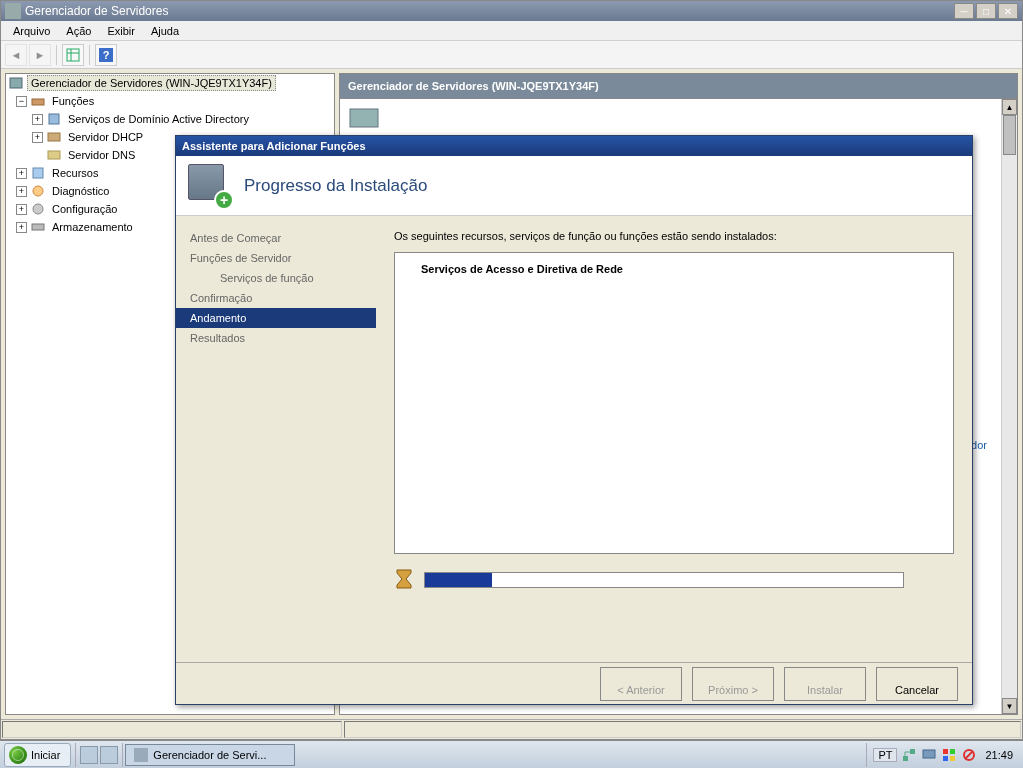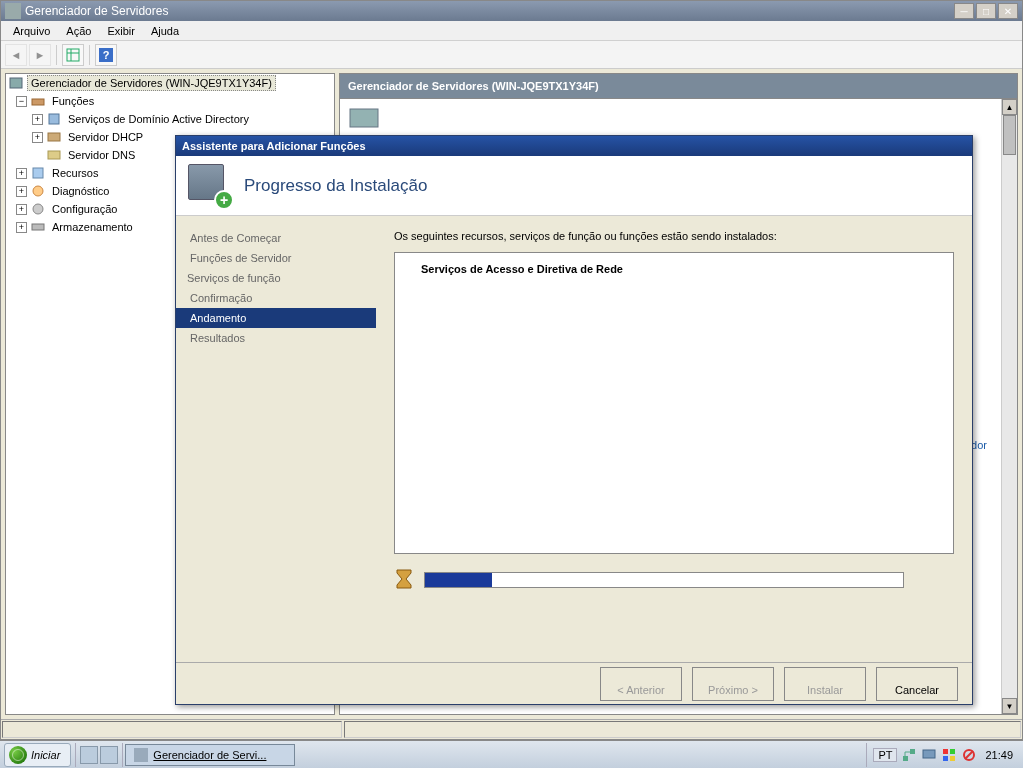--- a/index.html
+++ b/index.html
@@ -45,43 +45,43 @@
 .wizard { position:absolute; left:175px; top:135px; width:798px; height:570px; background:#ece9d8; border:1px solid #2a3f6a; box-shadow:2px 2px 6px rgba(0,0,0,0.4); z-index:100;}
 .wiz-title { height:20px; background:linear-gradient(#2653a5,#1a3a7a); color:#fff; display:flex; align-items:center; padding:0 6px; font-weight:bold;}
 .wiz-header { height:60px; background:#fff; display:flex; align-items:center; padding:0 12px; border-bottom:1px solid #ccc;}
 .wiz-header-icon { width:44px; height:44px; margin-right:12px; position:relative;}
 .wiz-header-icon .srv { width:36px; height:36px; background:linear-gradient(#8899aa,#667788); border:1px solid #556; border-radius:2px;}
 .wiz-header-icon .plus { position:absolute; right:-2px; bottom:-2px; width:20px; height:20px; background:#4a4; border-radius:50%; border:2px solid #fff; color:#fff; display:flex; align-items:center; justify-content:center; font-size:14px; font-weight:bold;}
 .wiz-header-title { font-size:17px; color:#2a4a7a; font-weight:normal;}
 .wiz-body { position:absolute; top:80px; left:0; right:0; bottom:42px; display:flex;}
 .wiz-steps { width:200px; background:#ece9d8; padding:12px 0;}
 .wiz-step { padding:4px 14px; color:#666; cursor:pointer;}
-.wiz-step.sub { padding-left:11px;}
+.wiz-step.sub { padding-left:44px;}
 .wiz-step.active { background:#1a3a7a; color:#fff;}
 .wiz-content { flex:1; background:#ece9d8; padding:14px 18px; position:relative;}
 .wiz-msg { margin-bottom:10px;}
 .wiz-list { background:#fff; border:1px solid #888; height:302px; padding:8px 12px;}
 .wiz-list-item { font-weight:bold; padding:2px 0 2px 14px;}
 .wiz-progress-row { display:flex; align-items:center; margin-top:14px; gap:10px;}
 .hourglass-icon { width:20px; height:24px; display:inline-block;}
 .wiz-progressbar { flex:1; max-width:480px; height:16px; border:1px solid #888; background:#fff; position:relative;}
 .wiz-progressbar .fill { position:absolute; left:0; top:0; bottom:0; width:14%; background:#1a3a9a;}
 .wiz-status { margin-top:6px; padding-left:30px;}
 .wiz-footer { position:absolute; left:0; right:0; bottom:0; height:42px; border-top:1px solid #aaa; display:flex; align-items:center; justify-content:flex-end; padding:0 14px; gap:10px;}
 .wbtn { min-width:82px; height:23px; border:1px solid #888; background:#ece9d8; cursor:pointer; padding:16px 10px;}
 .wbtn:disabled { color:#999; cursor:default;}
 
 
 .taskbar { position:absolute; left:0; right:0; bottom:0; height:28px; background:linear-gradient(#dfe6ee,#c3cfdd); border-top:1px solid #888; display:flex; align-items:center; z-index:200;}
-.start-btn { height:24px; padding:0 10px 0 4px; margin:0 4px; display:flex; align-items:center; border:1px solid #9ab; background:#e8eef5; border-radius:3px; cursor:pointer;font-style:italic;}
+.start-btn { height:24px; padding:0 10px 0 4px; margin:0 4px; display:flex; align-items:center; border:1px solid #9ab; background:#e8eef5; border-radius:3px; cursor:pointer;}
 .start-orb { width:18px; height:18px; border-radius:50%; background:radial-gradient(circle at 30% 30%, #7c4, #160); margin-right:4px; position:relative;}
 .start-orb::after{content:"";position:absolute;inset:3px;border:1px solid rgba(255,255,255,0.5);border-radius:50%;}
 .ql { display:flex; gap:2px; padding:0 4px; border-left:1px solid #aab; border-right:1px solid #aab; height:24px; align-items:center;}
 .ql-icon { width:18px; height:18px; background:#bcd; border:1px solid #89a; cursor:pointer;}
-.task-item { height:22px; border:1px solid #9ab; background:#dde6ef; margin:0 2px; padding:0 8px; display:flex; align-items:center; cursor:pointer; min-width:170px;text-decoration:underline;}
+.task-item { height:22px; border:1px solid #9ab; background:#dde6ef; margin:0 2px; padding:0 8px; display:flex; align-items:center; cursor:pointer; min-width:170px;}
 .task-item.active { background:#c8d6e6; border-color:#789;}
 .task-item .ticon2 { width:14px; height:14px; background:#9ab; margin-right:5px;}
 .tray { margin-left:auto; display:flex; align-items:center; gap:4px; padding:0 6px; height:24px; border-left:1px solid #aab;}
 .tray-icon { width:16px; height:16px; display:flex; align-items:center; justify-content:center;}
 .clock { padding:0 4px;}
 .lang { background:#e0e6ee; border:1px solid #aab; padding:0 4px; cursor:pointer;}
 
 svg { display:block; }
 </style>
 </head>

